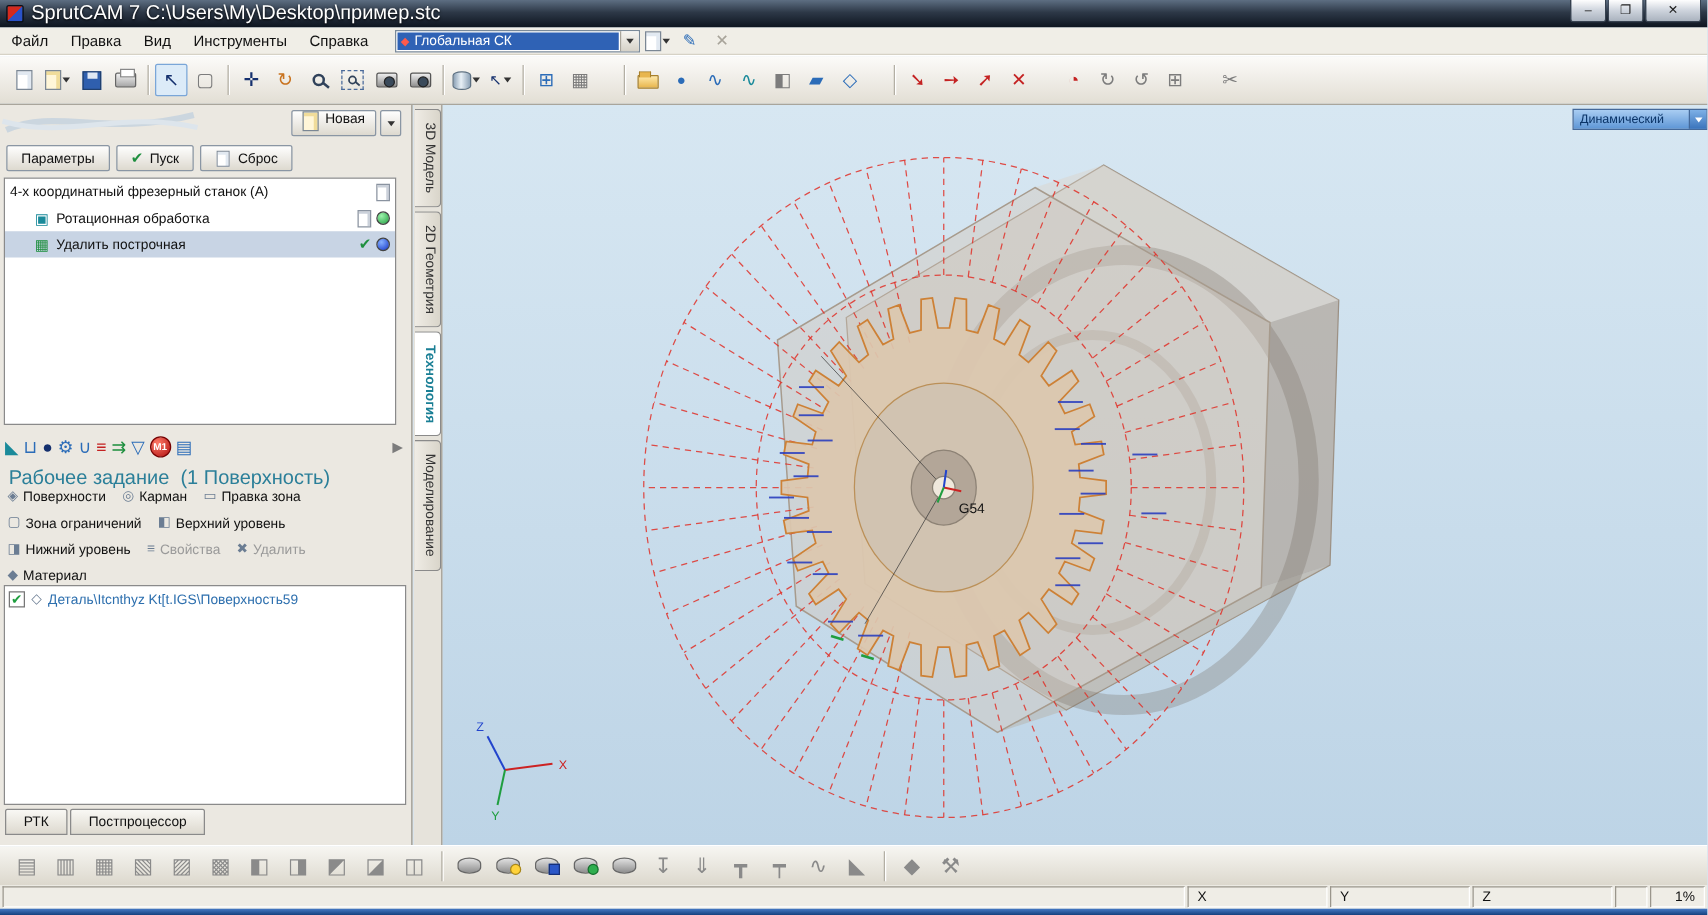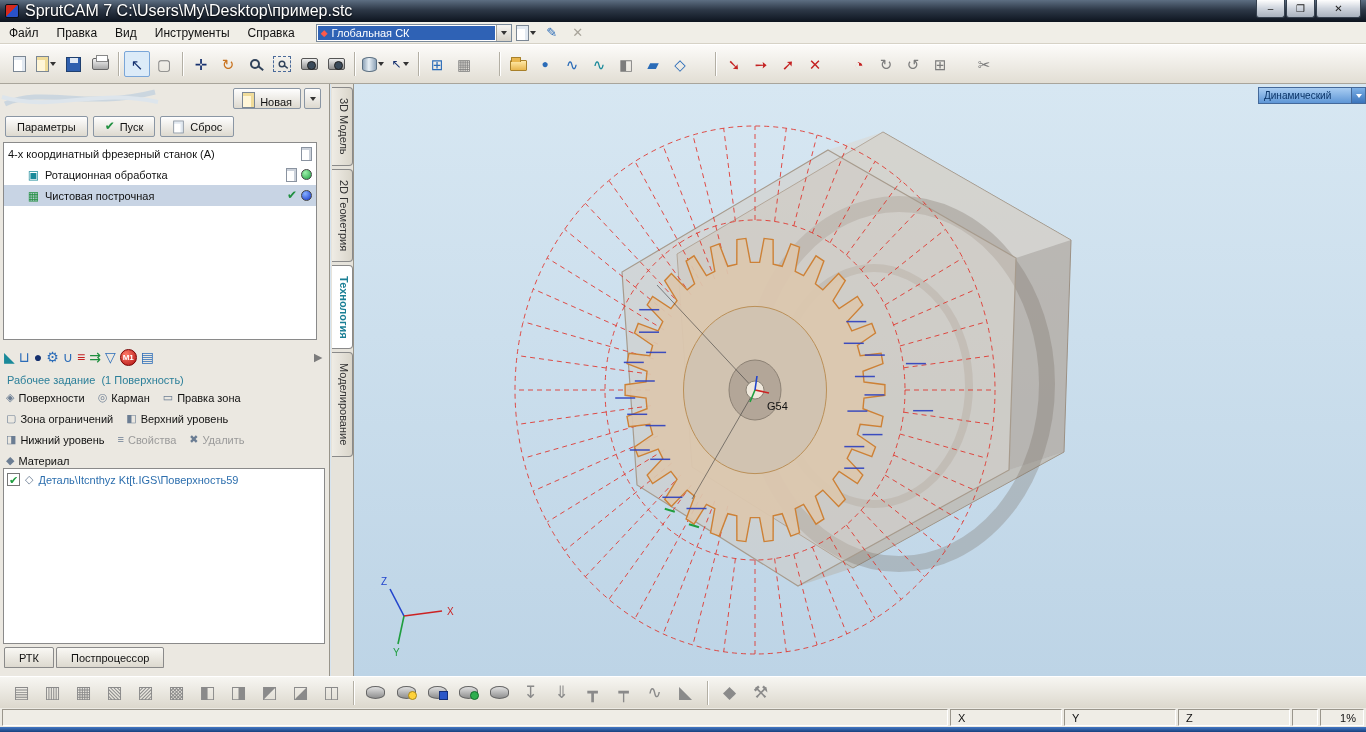--- a/index.html
+++ b/index.html
@@ -54,21 +54,21 @@
   .dash-box{width:18px;height:16px;border:1px dashed #4a6a9a;display:flex;align-items:center;justify-content:center}
   .cam{width:17px;height:12px;background:linear-gradient(#eee,#909090);border:1px solid #555;border-radius:2px;position:relative}
   .cam::after{content:"";position:absolute;left:5px;top:2px;width:7px;height:7px;border-radius:50%;background:#3a4a5a;border:1px solid #222}
   .cyl3d{width:15px;height:15px;background:linear-gradient(90deg,#8fa4b8,#e8f0f6 45%,#8fa4b8);border:1px solid #5c7082;border-radius:48%/22%}
   .folder{width:17px;height:11px;background:linear-gradient(#ffe9a8,#e8b64e);border:1px solid #a8802a;border-radius:1px;position:relative;margin-top:3px}
   .folder::before{content:"";position:absolute;left:0;top:-4px;width:8px;height:4px;background:#e8b64e;border:1px solid #a8802a;border-bottom:none;border-radius:1px 1px 0 0}
 
   
   #leftpanel{position:absolute;left:0;top:84px;width:330px;height:592px;background:#ebe8e1;border-right:1px solid #98948a}
   .panel-head{position:absolute;left:0;top:0;width:100%;height:30px;overflow:hidden}
-  .new-btn{position:absolute;right:28px;top:4px;height:21px;padding:0 8px;display:flex;align-items:flex-end;gap:5px;
+  .new-btn{position:absolute;right:28px;top:4px;height:21px;padding:0 8px;display:flex;align-items:flex-start;gap:5px;
     background:linear-gradient(#fefefe,#ddd9cf);border:1px solid #8a96a4;border-radius:2px;font-size:11px}
   .new-dd{position:absolute;right:8px;top:4px;width:17px;height:21px;background:linear-gradient(#fefefe,#ddd9cf);
     border:1px solid #8a96a4;border-radius:2px;display:flex;align-items:center;justify-content:center}
   .cmd-row{position:absolute;top:32px;left:5px;display:flex;gap:5px}
   .cmd-btn{height:21px;padding:0 11px;background:linear-gradient(#fefefe,#ddd9cf);border:1px solid #8a96a4;
     border-radius:2px;display:flex;align-items:center;gap:5px;font-size:11px}
   .tree{position:absolute;left:3px;right:12px;top:58px;height:198px;background:#fff;border:1px solid #8a8a8a;overflow:hidden}
   .trow{height:21px;display:flex;align-items:center;padding:0 4px;gap:4px;font-size:11px;white-space:nowrap}
   .trow.sel{background:#c8d4e4}
   .grow{flex:1}
@@ -76,21 +76,21 @@
   .doc{width:11px;height:14px;background:#fff;border:1px solid #8a93a0;box-shadow:inset -2px 2px 0 rgba(160,172,188,.55)}
   .dot{width:11px;height:11px;border-radius:50%;border:1px solid #444}
   .dot.green{background:radial-gradient(circle at 35% 30%,#9df2ac,#1f9e3f)}
   .dot.blue{background:radial-gradient(circle at 35% 30%,#86b0ff,#1435c8)}
   .ticon{width:15px;height:15px;display:flex;align-items:center;justify-content:center;font-size:12px}
   .tool-strip{position:absolute;left:4px;top:261px;right:4px;height:24px;display:flex;align-items:center;gap:4px}
   .tool-strip .gi{font-size:14px}
   .m1{width:17px;height:17px;border-radius:50%;background:radial-gradient(circle at 35% 30%,#ff7a68,#b01010);
     color:#fff;font-size:8px;font-weight:bold;display:flex;align-items:center;justify-content:center;border:1px solid #700}
   .strip-more{margin-left:auto}
-  .job-header{position:absolute;left:7px;top:290px;color:#2b7f99;font-size:11px}
+  .job-header{position:absolute;left:7px;top:290px;color:#2b7f99;font-size:16px}
   .links{position:absolute;left:6px;top:306px;width:320px;font-size:11px}
   .lrow{display:flex;gap:13px;margin-bottom:6px;align-items:center}
   .link{display:flex;gap:4px;align-items:center;white-space:nowrap}
   .link .gi{font-size:11px;color:#6b7d93}
   .link.off{color:#9a9a9a}
   .job-list{position:absolute;left:3px;right:4px;top:384px;height:176px;background:#fff;border:1px solid #8a8a8a;padding:3px}
   .jitem{display:flex;align-items:center;gap:5px;color:#2d6fae}
   .cb{width:13px;height:13px;background:#fff;border:1px solid #777;color:#1f9e3f;font-size:11px;line-height:12px;text-align:center}
   .ptabs{position:absolute;left:4px;top:563px;display:flex;gap:2px}
   .ptab{height:21px;padding:0 14px;display:flex;align-items:center;background:linear-gradient(#f9f8f4,#ddd9cf);
@@ -316,21 +316,21 @@
       <span class="ind"></span>
       <span class="ticon c-teal">▣</span>
       <span>Ротационная обработка</span>
       <span class="grow"></span>
       <span class="doc"></span>
       <span class="dot green"></span>
     </div>
     <div class="trow sel">
       <span class="ind"></span>
       <span class="ticon c-green">▦</span>
-      <span>Чистовая построчная</span>
+      <span>Удалить построчная</span>
       <span class="grow"></span>
       <span class="gi sm c-green">✔</span>
       <span class="dot blue"></span>
     </div>
   </div>
 
   <div class="tool-strip">
     <span class="gi c-teal">◣</span>
     <span class="gi c-blue">⊔</span>
     <span class="gi c-navy">●</span>

